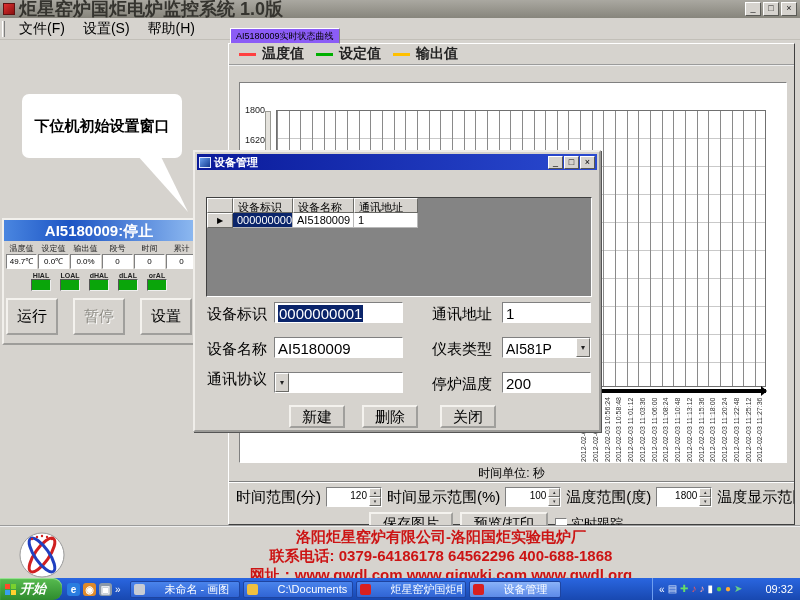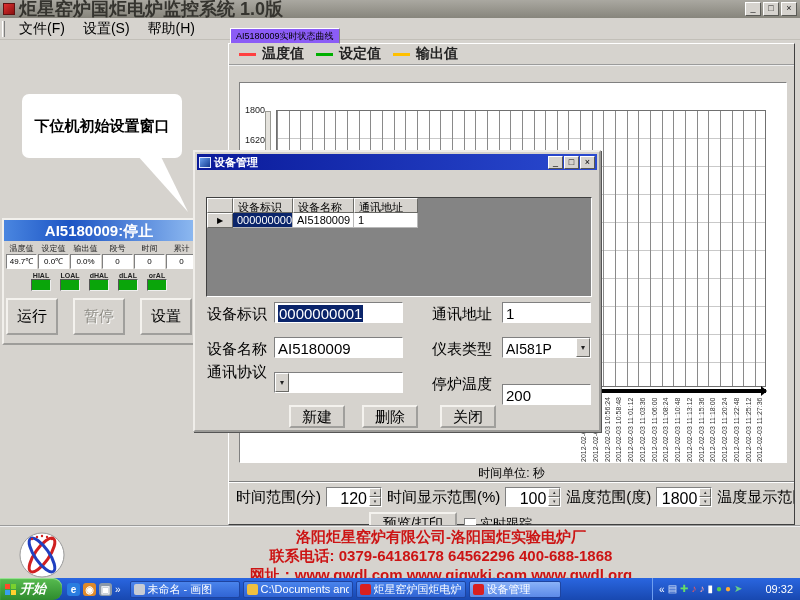--- a/index.html
+++ b/index.html
@@ -50,21 +50,21 @@
   .xlabels { position:absolute; left:338px; top:313px; width:188px; height:66px; display:flex; overflow:hidden; }
   .xlabel { width:11.75px; flex:none; writing-mode:vertical-rl; transform:rotate(180deg);
     font-size:7px; color:#333; white-space:nowrap; line-height:11.75px; }
 
   .timeunit { position:absolute; left:0; top:421px; width:100%; text-align:center; font-size:12px; color:#000; }
   .ctrlsep { position:absolute; left:0; top:437px; width:100%; border-top:1px solid #808080; border-bottom:1px solid #fff; }
   .ctrlrow { position:absolute; left:0; top:440px; width:100%; height:26px; display:flex; align-items:center;
     gap:5px; padding-left:7px; font-size:13px; color:#000; white-space:nowrap; overflow:hidden; }
   .spin { display:flex; width:56px; height:20px; border:1px solid; border-color:#808080 #fff #fff #808080;
     background:#fff; flex:none; }
-  .spin .val { flex:1; font-size:16px; text-align:right; padding:2px 2px 11px 0; }
+  .spin .val { flex:1; font-size:10px; text-align:right; padding:2px 2px 11px 0; }
   .spin .btns { width:12px; display:flex; flex-direction:column; flex:none; }
   .spin .sb { flex:1; background:#d6d3ce; border:1px solid; border-color:#fff #6a6a66 #6a6a66 #fff;
     font-size:5px; line-height:7px; text-align:center; color:#333; }
   .btnrow { position:absolute; left:140px; top:468px; display:flex; align-items:center; gap:7px; }
   .pbtn { height:24px; padding:0 12px; background:#d6d3ce; border:2px outset #f4f2ee; font-size:14px; color:#000; }
   .chk { display:flex; align-items:center; gap:4px; font-size:13px; }
   .chkbox { width:12px; height:12px; background:#fff; border:1px solid; border-color:#808080 #fff #fff #808080; }
 
   
   .callout { position:absolute; left:22px; top:94px; width:160px; height:64px; background:#fff;
@@ -143,21 +143,21 @@
   .flag { width:11px; height:11px; display:grid; grid-template-columns:5px 5px; grid-template-rows:5px 5px; gap:1px; }
   .flag i:nth-child(1){background:#ff4a2a;} .flag i:nth-child(2){background:#7ad12e;}
   .flag i:nth-child(3){background:#38a0f0;} .flag i:nth-child(4){background:#ffd12e;}
   .startbtn .txt { color:#fff; font-size:13px; font-weight:bold; font-style:italic; }
   .quick { display:flex; align-items:center; gap:3px; padding:0 5px; flex:none; }
   .qicon { width:13px; height:13px; border-radius:3px; font-size:10px; font-weight:bold;
     text-align:center; line-height:13px; color:#fff; }
   .qchev { color:#fff; font-size:10px; }
   .tbtns { display:flex; align-items:center; gap:3px; padding-left:4px; }
   .tbtn { width:110px; height:17px; border-radius:2px; background:linear-gradient(#4a84ec,#3064d4);
-    border:1px solid #1e44a0; display:flex; align-items:center; gap:3px; padding:0 3px; overflow:hidden; }
+    border:1px solid #1e44a0; display:flex; align-items:center; gap:20px; padding:0 3px; overflow:hidden; }
   .tbtn.active { background:linear-gradient(#8ab2f8,#5c8ae8); width:92px; }
   .tbtn .ticon { width:11px; height:11px; flex:none; border-radius:2px; }
   .tbtn .txt { color:#fff; font-size:11px; white-space:nowrap; overflow:hidden; }
   .tray { margin-left:auto; display:flex; align-items:center; gap:3px; padding:0 7px 0 6px; height:22px;
     border-left:1px solid #6f9ff0; }
   .trayicon { font-size:10px; line-height:12px; }
   .chev { color:#fff; font-size:10px; }
   .clock { color:#fff; font-size:11px; margin-left:20px; }
 </style>
 </head>
@@ -255,20 +255,21 @@
           <span class="val">1800</span>
           <span class="btns">
               <span class="sb">▴</span>
               <span class="sb">▾</span>
             </span>
         </span>
         <span class="flab">温度显示范围(%</span>
       </div>
 
       <div class="btnrow">
+        <button class="pbtn">保存图片</button>
         <button class="pbtn">预览/打印</button>
         <span class="chk">
           <span class="chkbox"></span>
           <span>实时跟踪</span>
         </span>
       </div>
     </div>
   </div>
 
   <div class="callout">
@@ -379,30 +380,30 @@
       <span>AI5180009</span>
     </div>
     <div class="frow" style="left:237px; top:188px;align-items:center;">
       <span class="flab">仪表类型</span>
     </div>
     <div class="combo frow" style="left:307px; top:185px; width:89px;">
       <span class="cval">AI581P</span>
       <span class="carr">▾</span>
     </div>
 
-    <div class="frow" style="left:12px; top:211px;align-items:center;">
+    <div class="frow" style="left:12px; top:218px;align-items:center;">
       <span class="flab">通讯协议</span>
     </div>
     <div class="combo frow" style="left:79px; top:220px; width:129px;">
       <span class="carr">▾</span>
     </div>
     <div class="frow" style="left:237px; top:223px;">
       <span class="flab">停炉温度</span>
     </div>
-    <div class="frow finput" style="left:307px; top:232px; width:89px;">
+    <div class="frow finput" style="left:307px; top:220px; width:89px;">
       <span>200</span>
     </div>
 
     <div class="dbtn" style="left:94px; top:253px;">新建</div>
     <div class="dbtn" style="left:167px; top:253px;">删除</div>
     <div class="dbtn" style="left:245px; top:253px;">关闭</div>
   </div>
 
   <div class="footer">
     <svg class="logo" viewBox="0 0 56 50">

